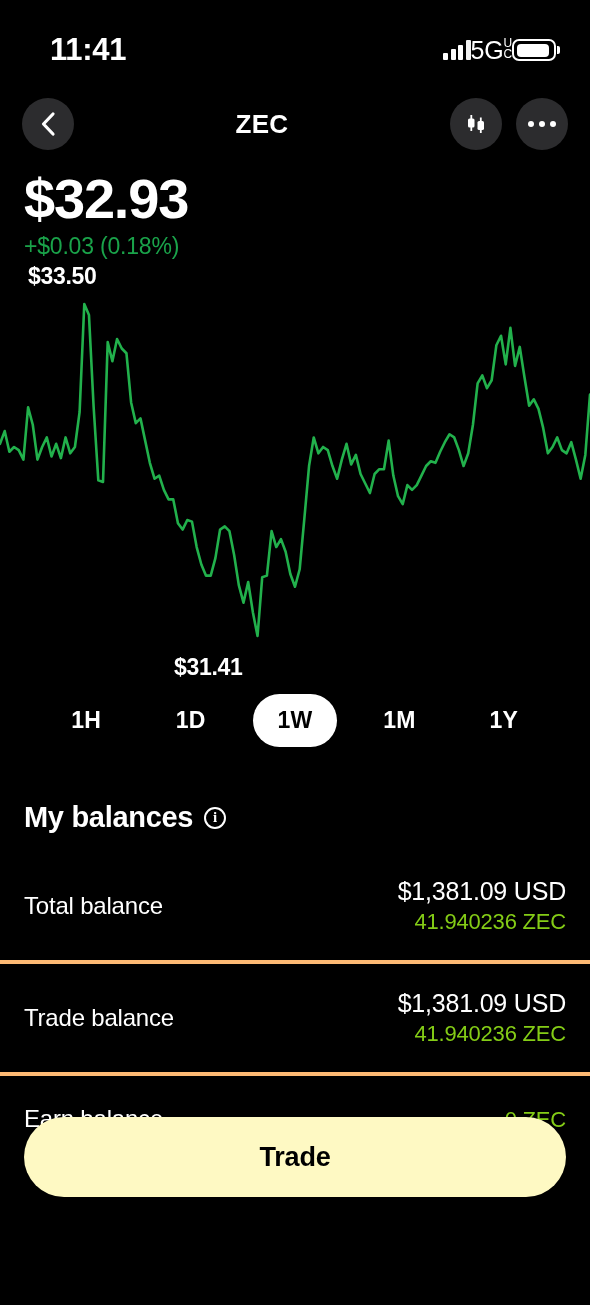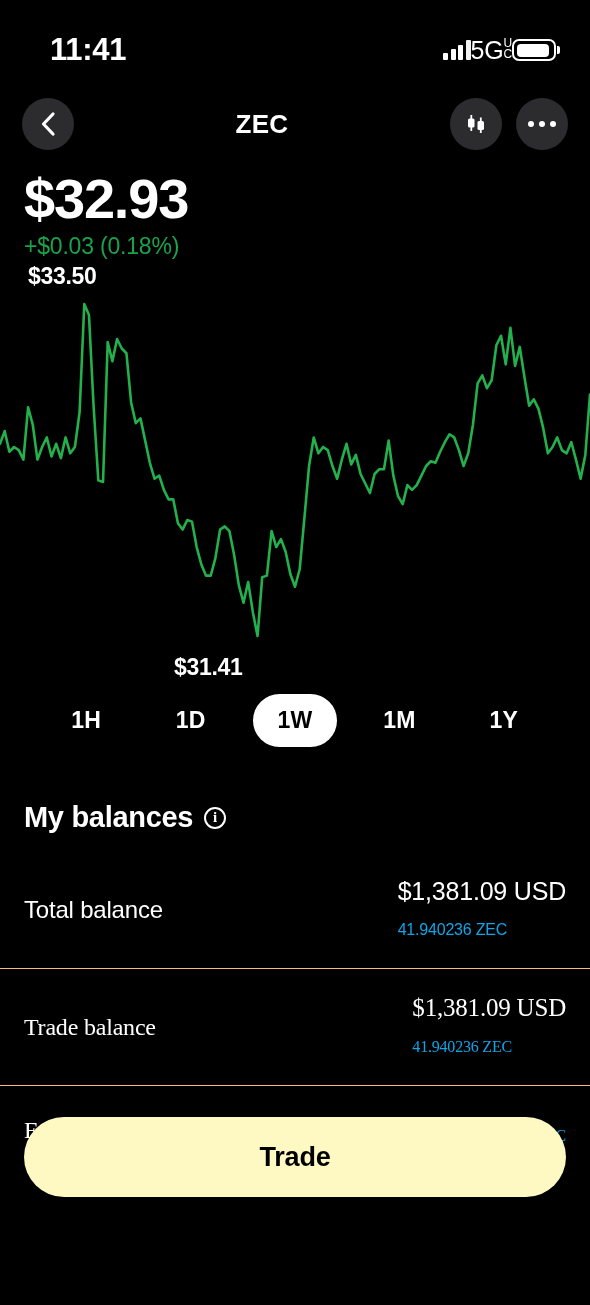--- a/index.html
+++ b/index.html
@@ -283,46 +283,45 @@
   }
   .bal-row {
     display: flex;
     align-items: center;
     justify-content: space-between;
     padding: 24px 24px 24px 24px;
     box-sizing: border-box;
     min-height: 90px;
   }
   .bal-row + .bal-row {
-    border-top: 1px solid #fdba74;
-    font-family: Liberation Serif, serif;
+    border-top: 4px solid #fdba74;
   }
   .bal-label {
     color: #ffffff;
     font-size: 24px;
     font-weight: 400;
     letter-spacing: -0.2px;
   }
   .bal-values {
-    text-align: left;
+    text-align: right;
   }
   .bal-primary {
     color: #ffffff;
     font-size: 25px;
     font-weight: 400;
     letter-spacing: -0.2px;
     line-height: 30px;
   }
   .bal-secondary {
-    color: #0ea5e9;
-    font-size: 16px;
+    color: #84cc16;
+    font-size: 22px;
     font-weight: 400;
     letter-spacing: -0.2px;
     line-height: 28px;
-    margin-top: 10px;
+    margin-top: 2px;
   }
 
   
   .trade-btn {
     position: absolute;
     left: 24px;
     right: 24px;
     top: 1117px;
     height: 80px;
     background: #fef9c3;

